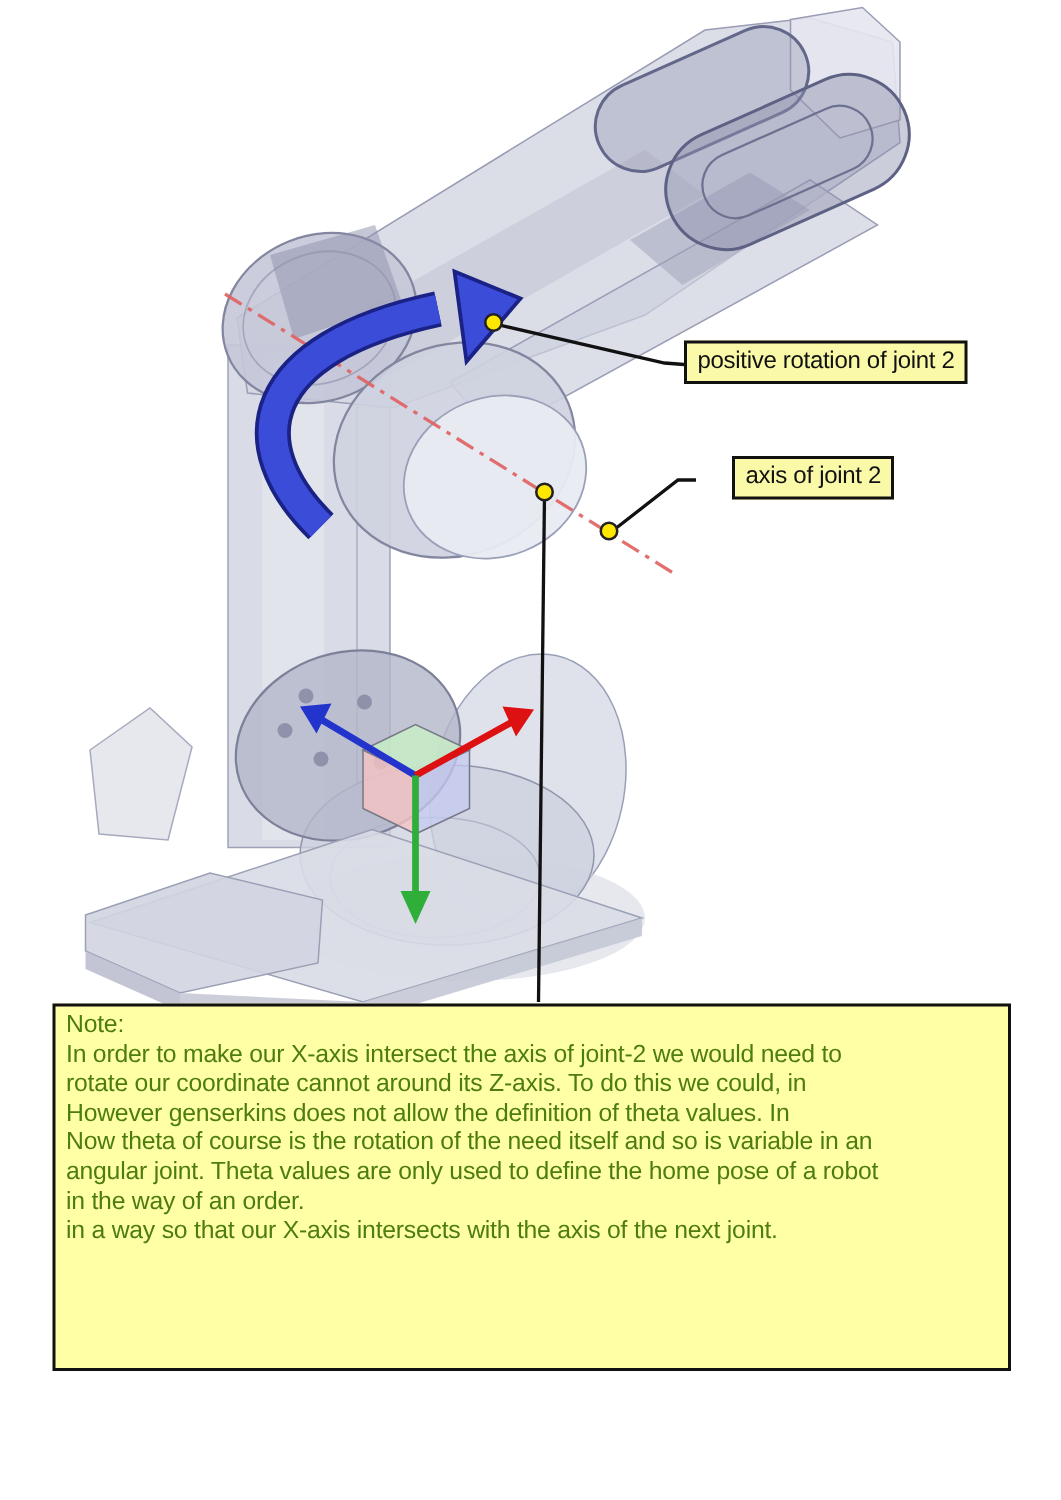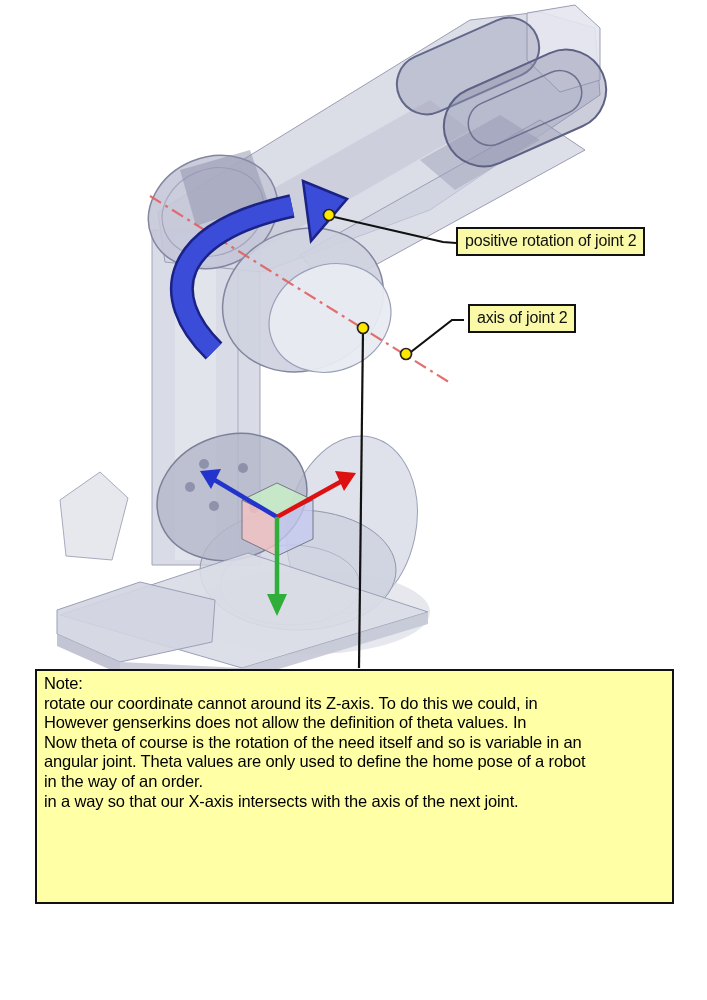--- a/index.html
+++ b/index.html
@@ -13,29 +13,29 @@
     background:#f9f9a8;
     border:2px solid #111111;
     color:#111111;
     font-size:16px;
     line-height:22px;
     letter-spacing:-0.2px;
     padding:1px 7px 2px 7px;
     white-space:nowrap;
   }
   .callout.c1{left:456px;top:227px;}
-  .callout.c2{left:468px;top:304px;}
+  .callout.c2{left:488px;top:304px;}
   .notebox{
     position:absolute;
     left:35px;top:669px;
     width:621px;height:228px;
     background:#ffffa6;
     border:2px solid #111111;
-    color:#000000;
-    padding:3px 7px 0 7px;
+    color:#4d7c0f;
+    padding:3px 7px 10px 7px;
     font-size:16.5px;
     line-height:19.6px;
     letter-spacing:-0.15px;
   }
   .notebox .ln{white-space:pre;}
 </style>
 </head>
 <body>
 
 <div class="canvas">
@@ -146,20 +146,21 @@
 
   <div class="callout c1">
     <span>positive rotation of joint 2</span>
   </div>
   <div class="callout c2">
     <span>axis of joint 2</span>
   </div>
 
   <div class="notebox">
     <div class="ln">Note:</div>
+    <div class="ln">In order to make our X-axis intersect the axis of joint-2 we would need to</div>
     <div class="ln">rotate our coordinate cannot around its Z-axis. To do this we could, in</div>
     <div class="ln">However genserkins does not allow the definition of theta values. In</div>
     <div class="ln">Now theta of course is the rotation of the need itself and so is variable in an</div>
     <div class="ln">angular joint. Theta values are only used to define the home pose of a robot</div>
     <div class="ln">in the way of an order.</div>
     <div class="ln">in a way so that our X-axis intersects with the axis of the next joint.</div>
   </div>
 
 </div>
 

